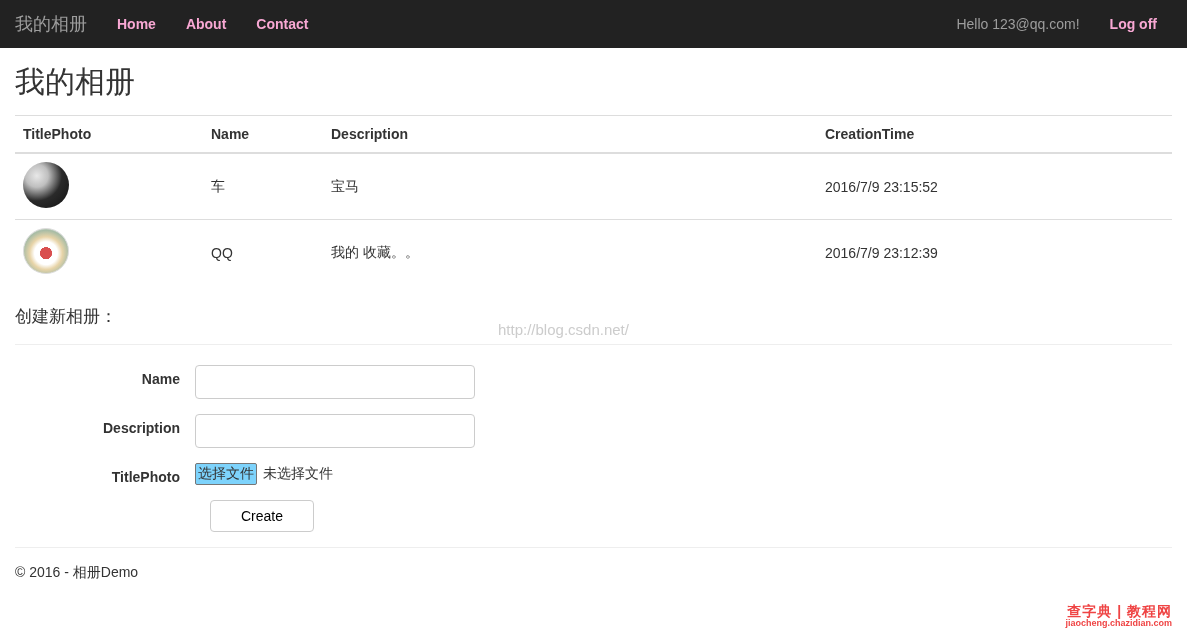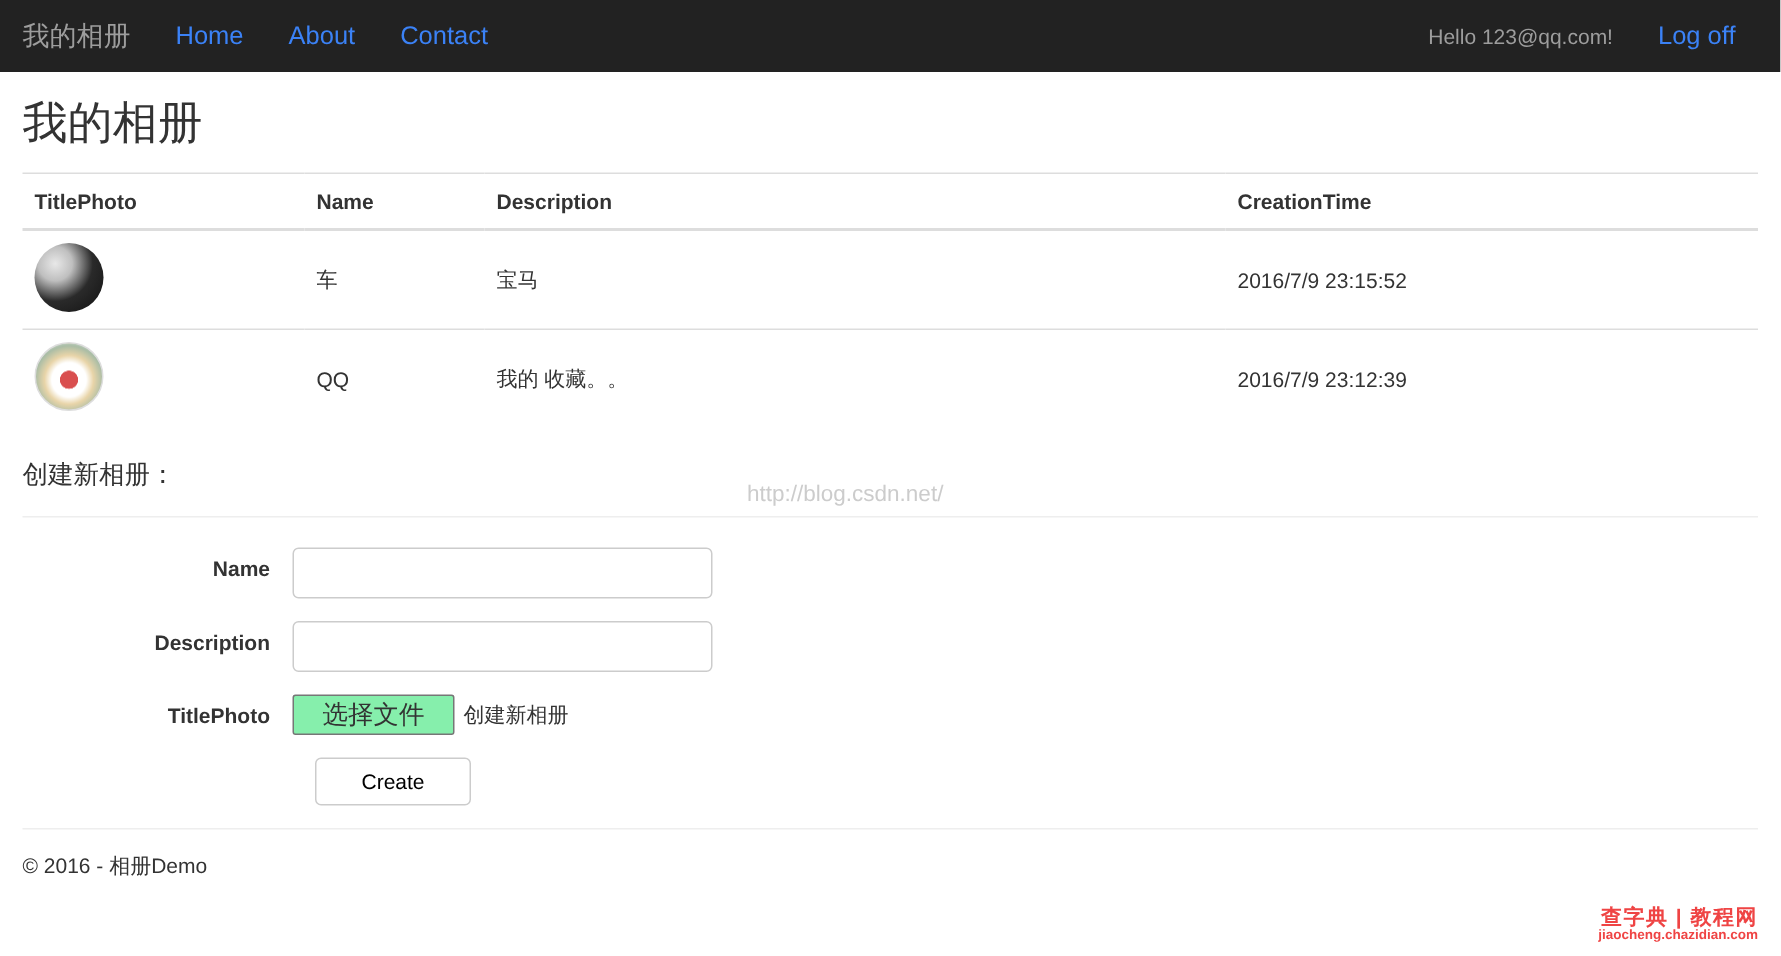--- a/index.html
+++ b/index.html
@@ -24,24 +24,25 @@
     .navbar-left {
       display: flex;
       align-items: center;
     }
     .navbar-brand {
       color: #9d9d9d;
       font-size: 18px;
       padding-right: 15px;
     }
     .nav-link {
-      color: #3b82f6;
+      color: #f9a8d4;
       padding: 0 15px;
-      font-size: 17px;
+      font-size: 14px;
       cursor: pointer;
+      font-weight: bold;
     }
     .navbar-right {
       display: flex;
       align-items: center;
     }
     .navbar-text {
       color: #9d9d9d;
       padding: 0 15px;
     }
     .container {
@@ -123,23 +124,23 @@
       border-radius: 4px;
       font-size: 14px;
     }
     .file-input-display {
       display: inline-flex;
       align-items: center;
       gap: 6px;
     }
     .file-btn {
       border: 1px solid #767676;
-      background: #86efac;
-      padding: 1px 19px;
-      font-size: 17px;
+      background: #7dd3fc;
+      padding: 1px 2px;
+      font-size: 14px;
       border-radius: 2px;
       cursor: pointer;
     }
     .file-status {
       font-size: 14px;
     }
     .btn {
       display: inline-block;
       padding: 7px 30px;
       font-size: 14px;
@@ -232,21 +233,21 @@
       <input type="text" class="form-control" style="">
     </div>
     <div class="form-group">
       <label class="control-label">Description</label>
       <input type="text" class="form-control" style="">
     </div>
     <div class="form-group">
       <label class="control-label">TitlePhoto</label>
       <div class="file-input-display">
         <span class="file-btn">选择文件</span>
-        <span class="file-status">创建新相册</span>
+        <span class="file-status">未选择文件</span>
       </div>
     </div>
     <div class="form-group">
       <div class="form-offset">
         <button class="btn">Create</button>
       </div>
     </div>
   </div>
 
   <hr class="footer-hr">

